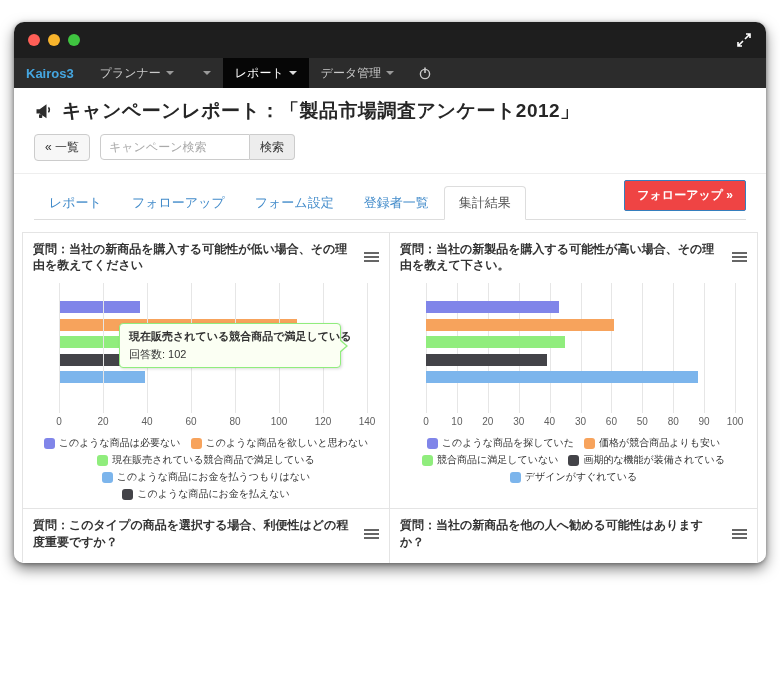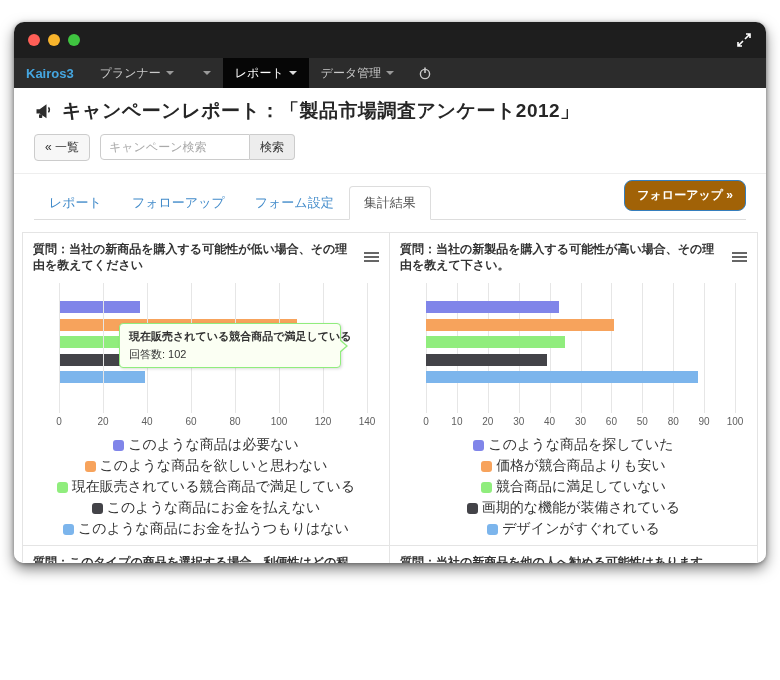--- a/index.html
+++ b/index.html
@@ -34,40 +34,40 @@
   .search-group { display: inline-flex; margin-left: 10px; }
   .search-group input { width: 150px; height: 26px; border: 1px solid #ccc; border-radius: 4px 0 0 4px; padding: 0 8px; font-size: 12px; color: #333; }
   .search-group input::placeholder { color: #aaa; }
   .search-group .btn { border-radius: 0 4px 4px 0; border-left: none; background: #ededed; height: 26px; padding: 0 10px; }
   
   .tabs-row { padding: 12px 20px 0 20px; position: relative; }
   .nav-tabs { list-style: none; display: flex; border-bottom: 1px solid #ddd; }
   .nav-tabs li { margin-bottom: -1px; }
   .nav-tabs a { display: block; padding: 7px 14px; font-size: 13px; color: #428bca; text-decoration: none; border: 1px solid transparent; border-radius: 4px 4px 0 0; cursor: pointer; }
   .nav-tabs li.active a { color: #555; background: #fff; border-color: #ddd #ddd #fff #ddd; cursor: default; }
-  .btn-primary { position: absolute; right: 20px; top: 6px; background: #a16207; border: 1px solid #357ebd; color: #fff; font-size: 12px; font-weight: bold; padding: 6px 12px; border-radius: 8px; cursor: pointer; }
+  .btn-primary { position: absolute; right: 20px; top: 6px; background: #ef4444; border: 1px solid #357ebd; color: #fff; font-size: 12px; font-weight: bold; padding: 6px 12px; border-radius: 2px; cursor: pointer; }
   
   .charts { margin: 12px 8px 0 8px; border: 1px solid #e4e4e4; display: grid; grid-template-columns: 1fr 1fr; background: #fff; }
   .panel { padding: 8px 10px 4px 10px; min-height: 234px; }
   .panel.c0, .panel.c2 { border-right: 1px solid #e4e4e4; }
   .panel.c0, .panel.c1 { border-bottom: 1px solid #e4e4e4; }
   .panel-head { display: flex; align-items: center; }
   .panel-head h3 { font-size: 12px; color: #333; font-weight: bold; flex: 1; padding-right: 6px; line-height: 1.35; }
   .burger { width: 15px; padding-top: 2px; cursor: pointer; }
   .burger i { display: block; height: 2px; background: #666; margin-bottom: 2px; }
   
   .plot { position: relative; height: 130px; margin: 10px 12px 0 26px; }
   .gridline { position: absolute; top: 0; bottom: 0; width: 1px; background: #e6e6e6; }
   .bar { position: absolute; left: 0; height: 12px; }
   .axis { position: relative; height: 14px; margin: 3px 12px 0 26px; }
   .tick { position: absolute; transform: translateX(-50%); font-size: 10px; color: #606060; }
   .legend { display: flex; flex-wrap: wrap; justify-content: center; margin-top: 6px; padding: 0 4px; }
   .leg-item { display: inline-flex; align-items: center; margin: 0 5px 3px 5px; cursor: pointer; }
   .leg-item i { width: 11px; height: 11px; border-radius: 3px; margin-right: 4px; flex: none; }
-  .leg-item em { font-style: normal; font-size: 14px; color: #333; white-space: nowrap; }
+  .leg-item em { font-style: normal; font-size: 10px; color: #333; white-space: nowrap; }
   
   .hc-tooltip { position: absolute; left: 60px; top: 40px; width: 222px; z-index: 6;
     background: #fbfff3; border: 1px solid #90ed7d; border-radius: 4px; padding: 5px 9px;
     box-shadow: 1px 1px 3px rgba(0,0,0,.15); }
   .hc-tooltip .t1 { font-size: 11px; font-weight: bold; color: #333; white-space: nowrap; }
   .hc-tooltip .t2 { font-size: 11px; color: #333; margin-top: 3px; }
   .hc-tooltip::after { content: ""; position: absolute; right: -8px; top: 50%; margin-top: -7px;
     border-top: 7px solid transparent; border-bottom: 7px solid transparent; border-left: 8px solid #90ed7d; }
   .hc-tooltip::before { content: ""; position: absolute; right: -6px; top: 50%; margin-top: -6px; z-index: 1;
     border-top: 6px solid transparent; border-bottom: 6px solid transparent; border-left: 7px solid #fbfff3; }
@@ -138,20 +138,23 @@
       <ul class="nav-tabs">
         <li>
             <a>レポート</a>
           </li>
         <li>
             <a>フォローアップ</a>
           </li>
         <li>
             <a>フォーム設定</a>
           </li>
+        <li>
+            <a>登録者一覧</a>
+          </li>
         <li class="active">
             <a>集計結果</a>
           </li>
       </ul>
       <button class="btn-primary">フォローアップ »</button>
     </div>
 
     <div class="charts">
 
       <section class="panel c0">
@@ -200,26 +203,26 @@
               </span>
               <span class="leg-item">
                 <i style="background: rgb(247, 163, 92);"></i>
                 <em>このような商品を欲しいと思わない</em>
               </span>
               <span class="leg-item">
                 <i style="background: rgb(144, 237, 125);"></i>
                 <em>現在販売されている競合商品で満足している</em>
               </span>
               <span class="leg-item">
+                <i style="background: rgb(124, 181, 236);"></i>
+                <em>このような商品にお金を払うつもりはない</em>
+              </span>
+              <span class="leg-item">
                 <i style="background: rgb(67, 67, 72);"></i>
                 <em>このような商品にお金を払えない</em>
-              </span>
-              <span class="leg-item">
-                <i style="background: rgb(124, 181, 236);"></i>
-                <em>このような商品にお金を払うつもりはない</em>
               </span>
             </div>
         </div>
       </section>
 
       <section class="panel c1">
         <div class="panel-head">
           <h3>質問：当社の新製品を購入する可能性が高い場合、その理由を教えて下さい。</h3>
           <div class="burger">
               <i></i>

